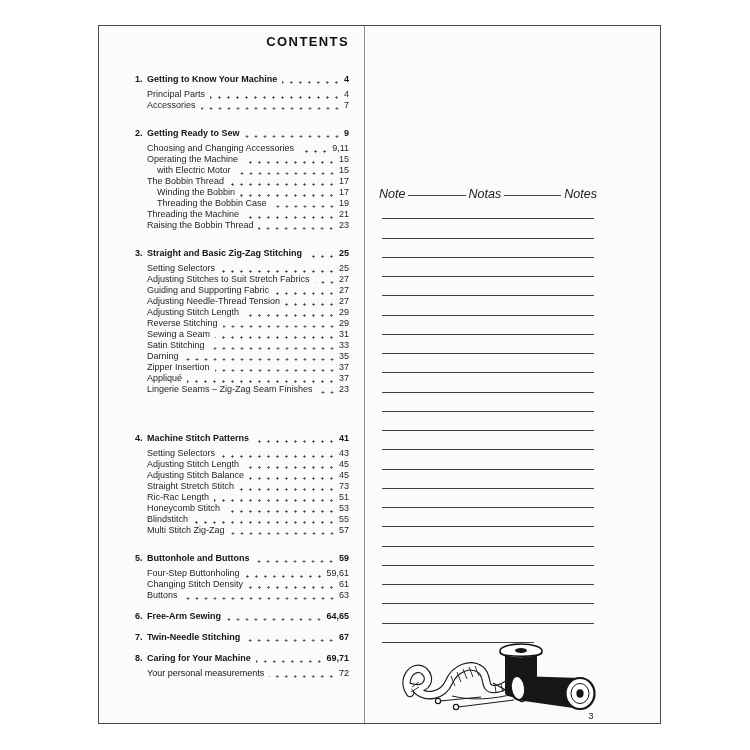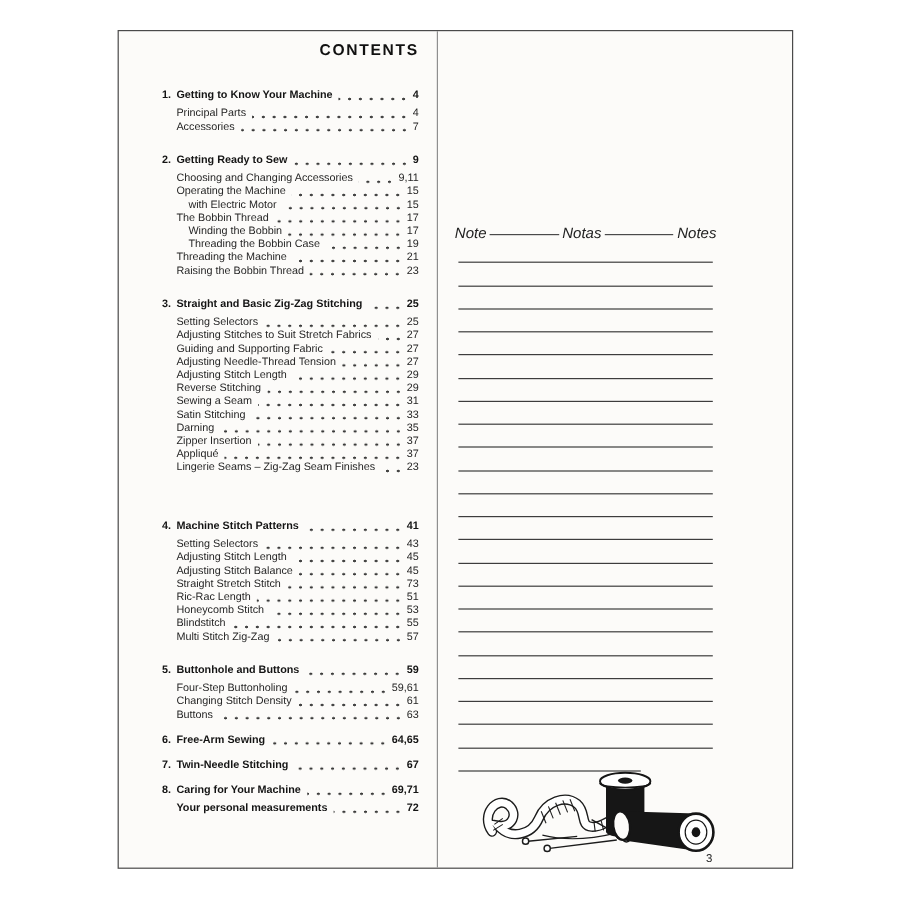--- a/index.html
+++ b/index.html
@@ -43,21 +43,21 @@
     font-size:9px;line-height:11px;color:var(--text);
     white-space:nowrap;
   }
   .section-row{font-weight:bold;color:#141414;margin-top:17px;margin-bottom:4px;}
   #toc-rows > .section-row:first-child{margin-top:0;}
   .section-row.tight{margin-top:10px;}
   .section-row.gap-extra{margin-top:38px;}
   .num{flex:none;width:12px;}
   .item-row{padding-left:12px;}
   .item-row.indent1{padding-left:22px;}
-  .closing-row{font-weight:bold;color:#141414;padding-left:12px;}
+  .closing-row{font-weight:normal;color:#141414;padding-left:12px;}
   .lbl{flex:none;}
   .leader{
     flex:1;align-self:flex-end;height:3px;min-width:12px;
     margin:0 3px 1px 5px;
     background-image:radial-gradient(circle,#3c3c3c 0.9px,rgba(0,0,0,0) 1.25px);
     background-size:9px 3px;background-repeat:repeat-x;background-position:100% 100%;
   }
   .pg{flex:none;text-align:right;}
   
   .note-head{

